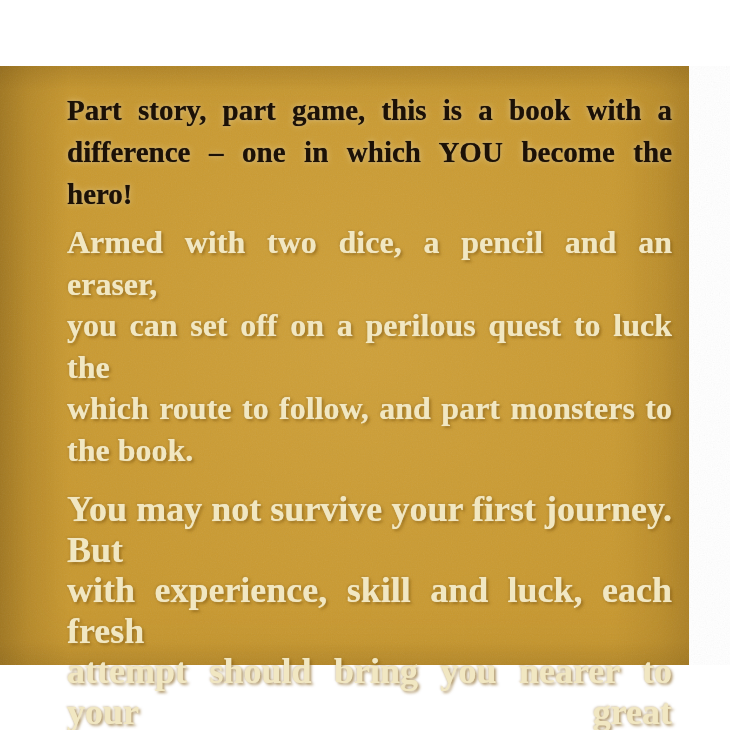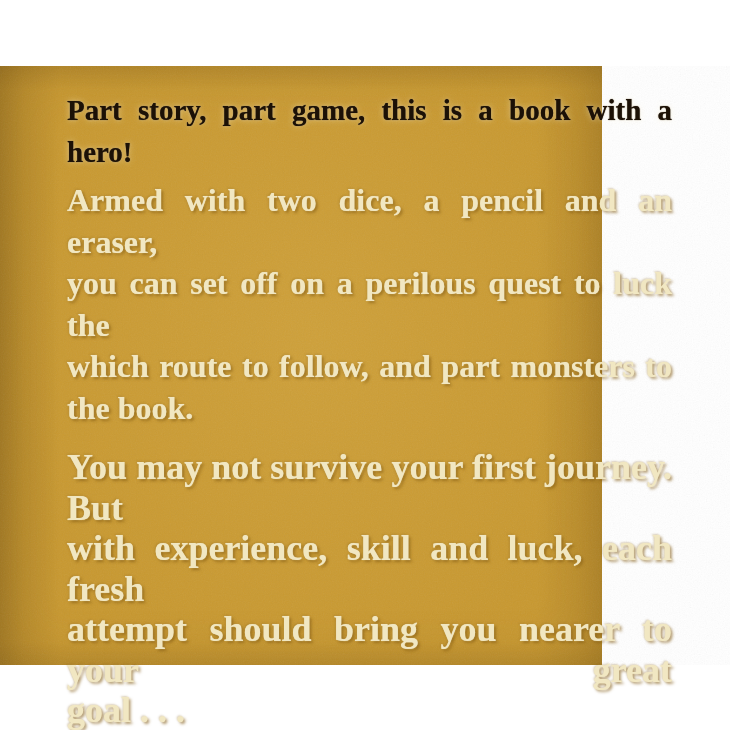--- a/index.html
+++ b/index.html
@@ -16,21 +16,21 @@
     width: 730px;
     height: 730px;
     background: #ffffff;
     overflow: hidden;
   }
   
   .cover {
     position: absolute;
     left: 0;
     top: 66px;
-    width: 602px;
+    width: 689px;
     height: 599px;
     background:
       linear-gradient(90deg,
         rgba(95,65,10,0.32) 0%,
         rgba(95,65,10,0.14) 4%,
         rgba(0,0,0,0) 10%,
         rgba(0,0,0,0) 89%,
         rgba(95,65,10,0.10) 96%,
         rgba(95,65,10,0.20) 100%),
       linear-gradient(180deg,
@@ -106,20 +106,21 @@
         <feTurbulence type="fractalNoise" baseFrequency="0.85" numOctaves="2" seed="7" stitchTiles="stitch"></feTurbulence>
         <feColorMatrix type="saturate" values="0"></feColorMatrix>
       </filter>
       <rect width="730" height="599" filter="url(#grain)" opacity="0.085"></rect>
     </svg>
 
     <div class="blurb">
 
       <div class="para p-dark">
         <div class="line">Part story, part game, this is a book with a</div>
+        <div class="line">difference – one in which YOU become the</div>
         <div class="line para-end">hero!</div>
       </div>
 
       <div class="para p-cream-1">
         <div class="line">Armed with two dice, a pencil and an eraser,</div>
         <div class="line">you can set off on a perilous quest to luck the</div>
         <div class="line">which route to follow, and part monsters to</div>
         <div class="line para-end">the book.</div>
       </div>
 

